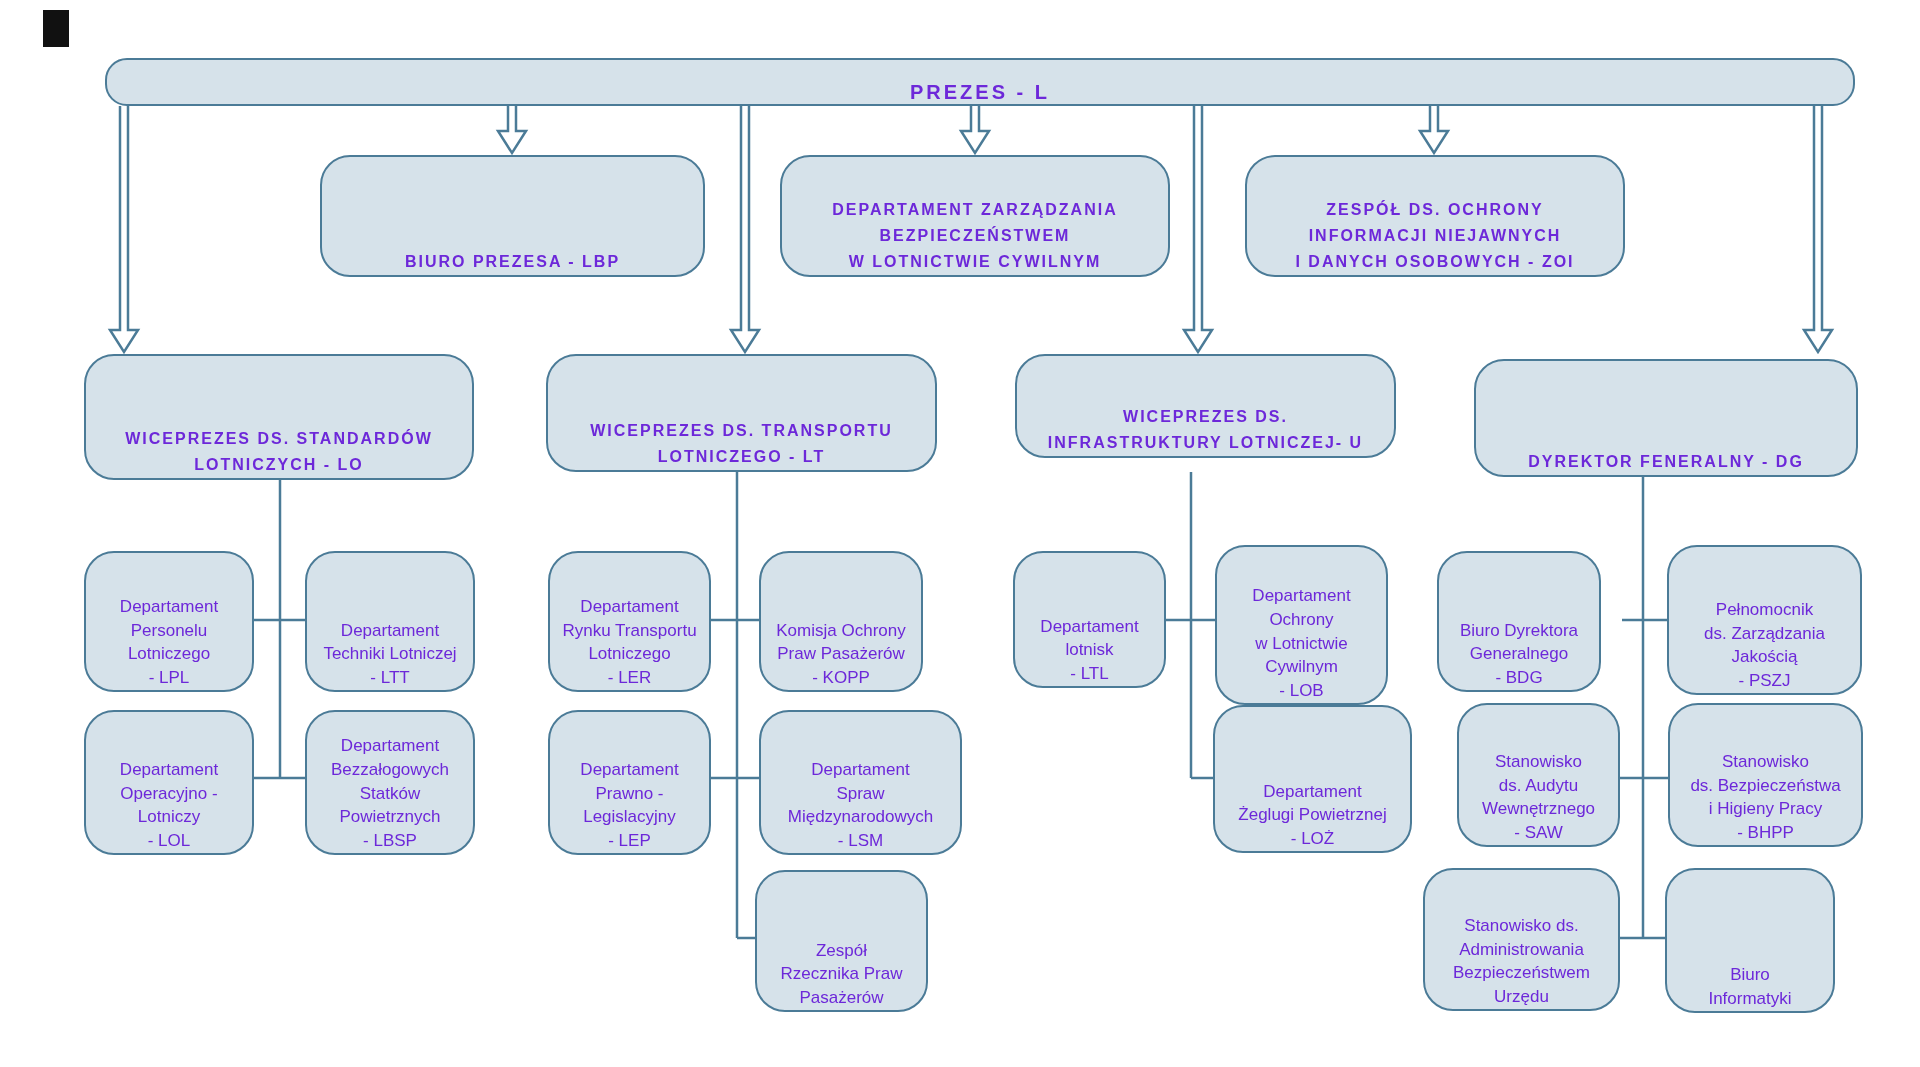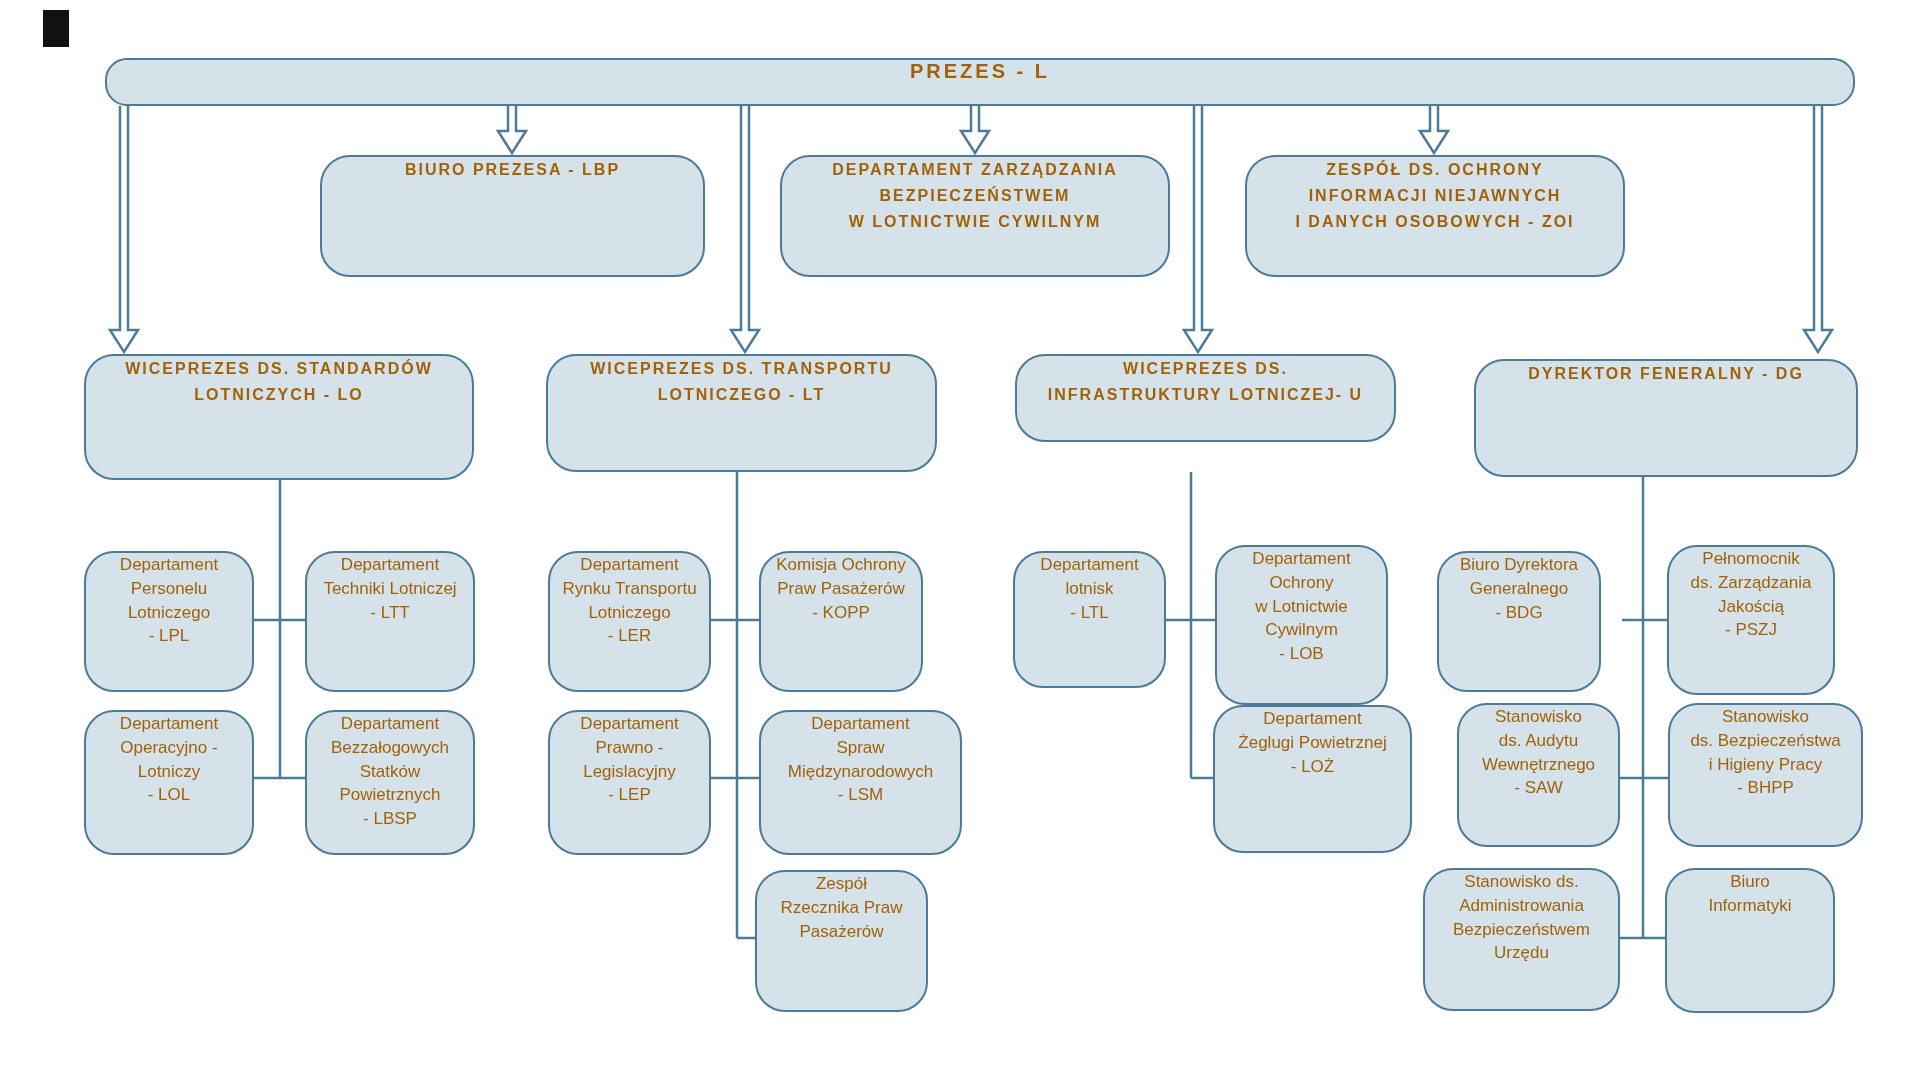--- a/index.html
+++ b/index.html
@@ -9,23 +9,23 @@
     background:#ffffff;
     font-family:"Liberation Sans", sans-serif;
     overflow:hidden;
   }
   .connectors{position:absolute;left:0;top:0;pointer-events:none;}
   .node{
     position:absolute;
     box-sizing:border-box;
     background:#d6e2ea;
     border:2.5px solid #4b7b97;
-    display:flex;align-items:flex-start;justify-content:center;
+    display:flex;align-items:flex-end;justify-content:center;
     text-align:center;
-    color:#a16207;
+    color:#6d28d9;
   }
   .banner{border-radius:22px;}
   .banner .lbl{
     font-size:20px;font-weight:700;letter-spacing:3px;white-space:pre-line;
   }
   .head{border-radius:30px;}
   .head .lbl{
     font-size:16px;font-weight:700;letter-spacing:2px;line-height:1.62;white-space:pre-line;
     padding:0 8px;
   }
@@ -98,21 +98,21 @@
   </div>
 
   <div class="node head" style="left:84px;top:354px;width:390px;height:126px">
     <span class="lbl">WICEPREZES DS. STANDARDÓW
 LOTNICZYCH - LO</span>
   </div>
   <div class="node head" style="left:546px;top:354px;width:391px;height:118px">
     <span class="lbl">WICEPREZES DS. TRANSPORTU
 LOTNICZEGO - LT</span>
   </div>
-  <div class="node head" style="left:1015px;top:354px;width:381px;height:88px">
+  <div class="node head" style="left:1015px;top:354px;width:381px;height:104px">
     <span class="lbl">WICEPREZES DS.
 INFRASTRUKTURY LOTNICZEJ- U</span>
   </div>
   <div class="node head" style="left:1474px;top:359px;width:384px;height:118px">
     <span class="lbl">DYREKTOR FENERALNY - DG</span>
   </div>
 
   <div class="node child" style="left:84px;top:551px;width:170px;height:141px">
     <span class="lbl">Departament
 Personelu
@@ -183,21 +183,21 @@
     <span class="lbl">Departament
 Żeglugi Powietrznej
 - LOŻ</span>
   </div>
 
   <div class="node child" style="left:1437px;top:551px;width:164px;height:141px">
     <span class="lbl">Biuro Dyrektora
 Generalnego
 - BDG</span>
   </div>
-  <div class="node child" style="left:1667px;top:545px;width:168px;height:150px">
+  <div class="node child" style="left:1667px;top:545px;width:195px;height:150px">
     <span class="lbl">Pełnomocnik
 ds. Zarządzania
 Jakością
 - PSZJ</span>
   </div>
   <div class="node child" style="left:1457px;top:703px;width:163px;height:144px">
     <span class="lbl">Stanowisko
 ds. Audytu
 Wewnętrznego
 - SAW</span>

